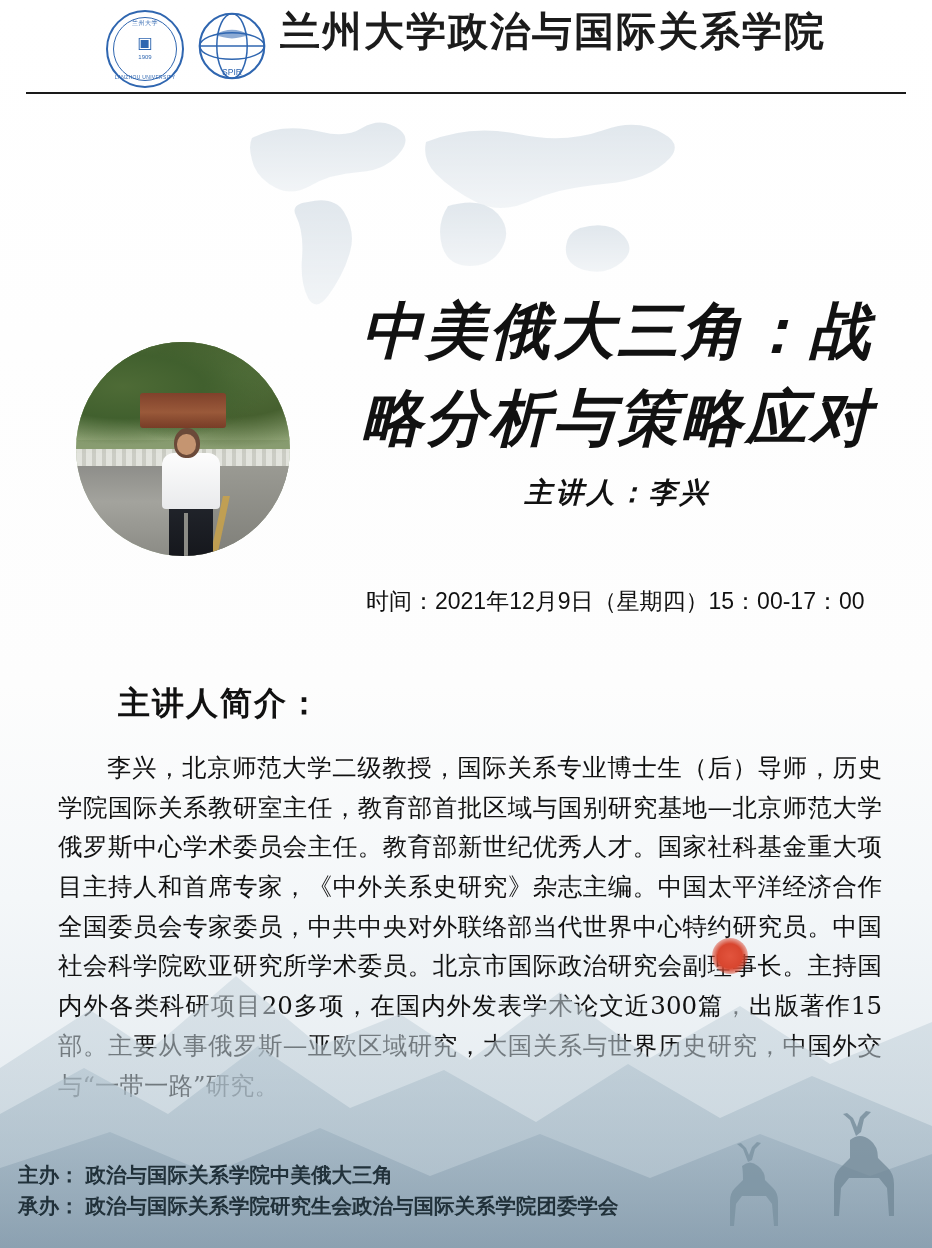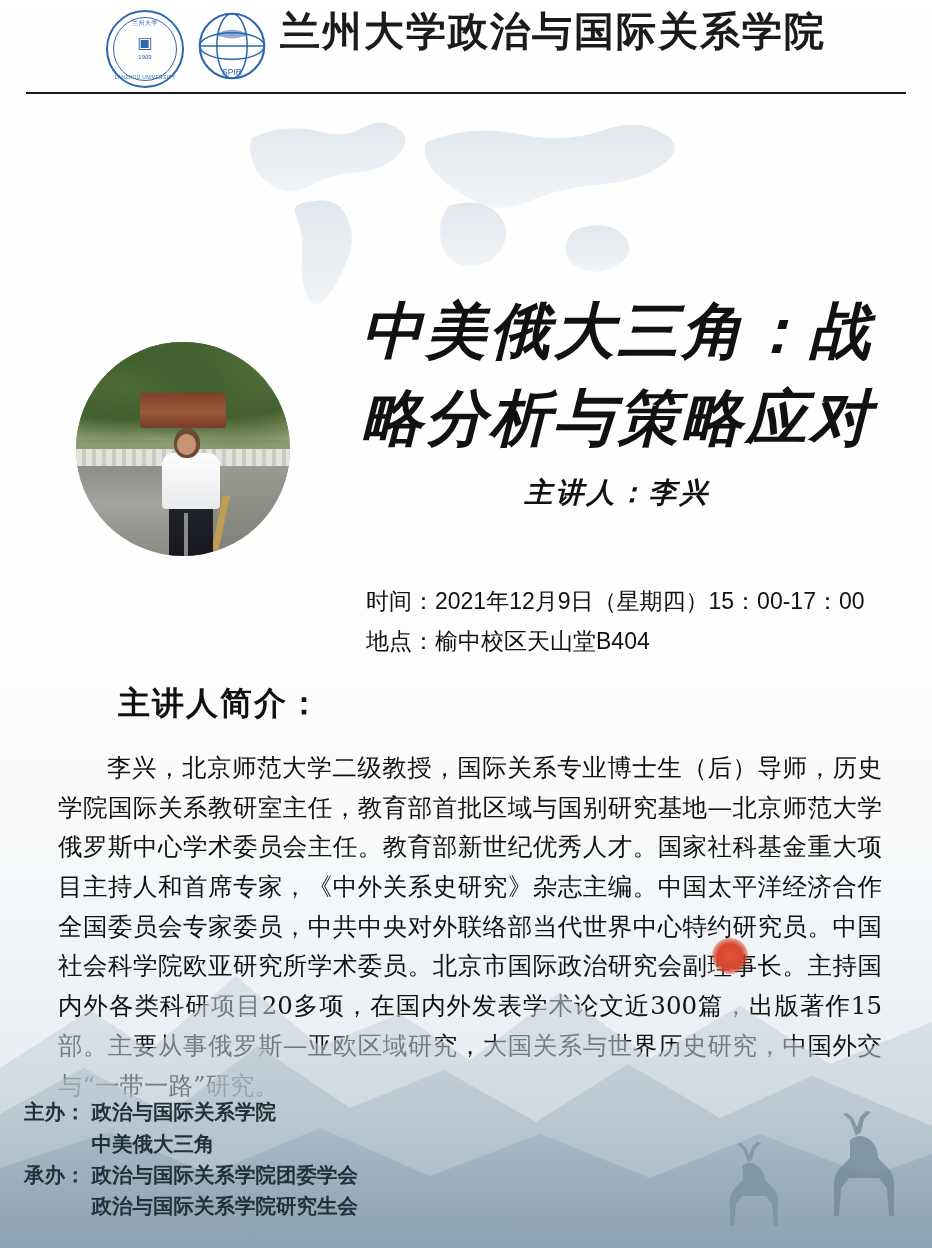--- a/index.html
+++ b/index.html
@@ -215,22 +215,22 @@
     position: absolute;
     left: 18px;
     bottom: 26px;
     font-family: "DejaVu Sans", "Liberation Sans", sans-serif;
     font-weight: 700;
     font-size: 20.5px;
     line-height: 1.52;
     color: #21313a;
   }
   .footer-row { display: flex; align-items: flex-start; }
-  .footer-label { flex: none; margin-left: 6px; }
-  .footer-values { display: flex; flex-direction: column; padding-left: 6px; }
+  .footer-label { flex: none; }
+  .footer-values { display: flex; flex-direction: row; padding-left: 6px; }
 
   .deer { position: absolute; pointer-events: none; opacity: .72; }
 </style>
 </head>
 <body>
 
 <div class="poster">
 
   <svg class="bg-globe" viewBox="0 0 510 210" preserveAspectRatio="none">
     <defs>
@@ -286,21 +286,20 @@
     <div class="p-person-shirt"></div>
     <div class="p-person-head"></div>
     <div class="p-person-face"></div>
   </div>
 
   <div class="main-title">中美俄大三角：战略分析与策略应对</div>
   <div class="speaker-line">主讲人：李兴</div>
 
   <div class="meta">
     <div>时间：2021年12月9日（星期四）15：00-17：00</div>
-    <div>地点：榆中校区天山堂B404</div>
   </div>
 
   <div class="bio-heading">主讲人简介：</div>
   <div class="bio-body">李兴，北京师范大学二级教授，国际关系专业博士生（后）导师，历史学院国际关系教研室主任，教育部首批区域与国别研究基地—北京师范大学俄罗斯中心学术委员会主任。教育部新世纪优秀人才。国家社科基金重大项目主持人和首席专家，《中外关系史研究》杂志主编。中国太平洋经济合作全国委员会专家委员，中共中央对外联络部当代世界中心特约研究员。中国社会科学院欧亚研究所学术委员。北京市国际政治研究会副理事长。主持国内外各类科研项目20多项，在国内外发表学术论文近300篇，出版著作15部。主要从事俄罗斯—亚欧区域研究，大国关系与世界历史研究，中国外交与“一带一路”研究。</div>
   <div class="sun-dot"></div>
 
   <svg class="bg-mountains" viewBox="0 0 932 330" preserveAspectRatio="none">
     <defs>
       <linearGradient id="m1" x1="0" y1="0" x2="0" y2="1">
         <stop offset="0%" stop-color="#c9d6de"></stop>
@@ -337,19 +336,19 @@
     <div class="footer-row">
       <div class="footer-label">主办：</div>
       <div class="footer-values">
         <div>政治与国际关系学院</div>
         <div>中美俄大三角</div>
       </div>
     </div>
     <div class="footer-row">
       <div class="footer-label">承办：</div>
       <div class="footer-values">
+        <div>政治与国际关系学院研究生会</div>
         <div>政治与国际关系学院团委学会</div>
-        <div>政治与国际关系学院研究生会</div>
       </div>
     </div>
   </div>
 
 </div>
 
 </body></html>

